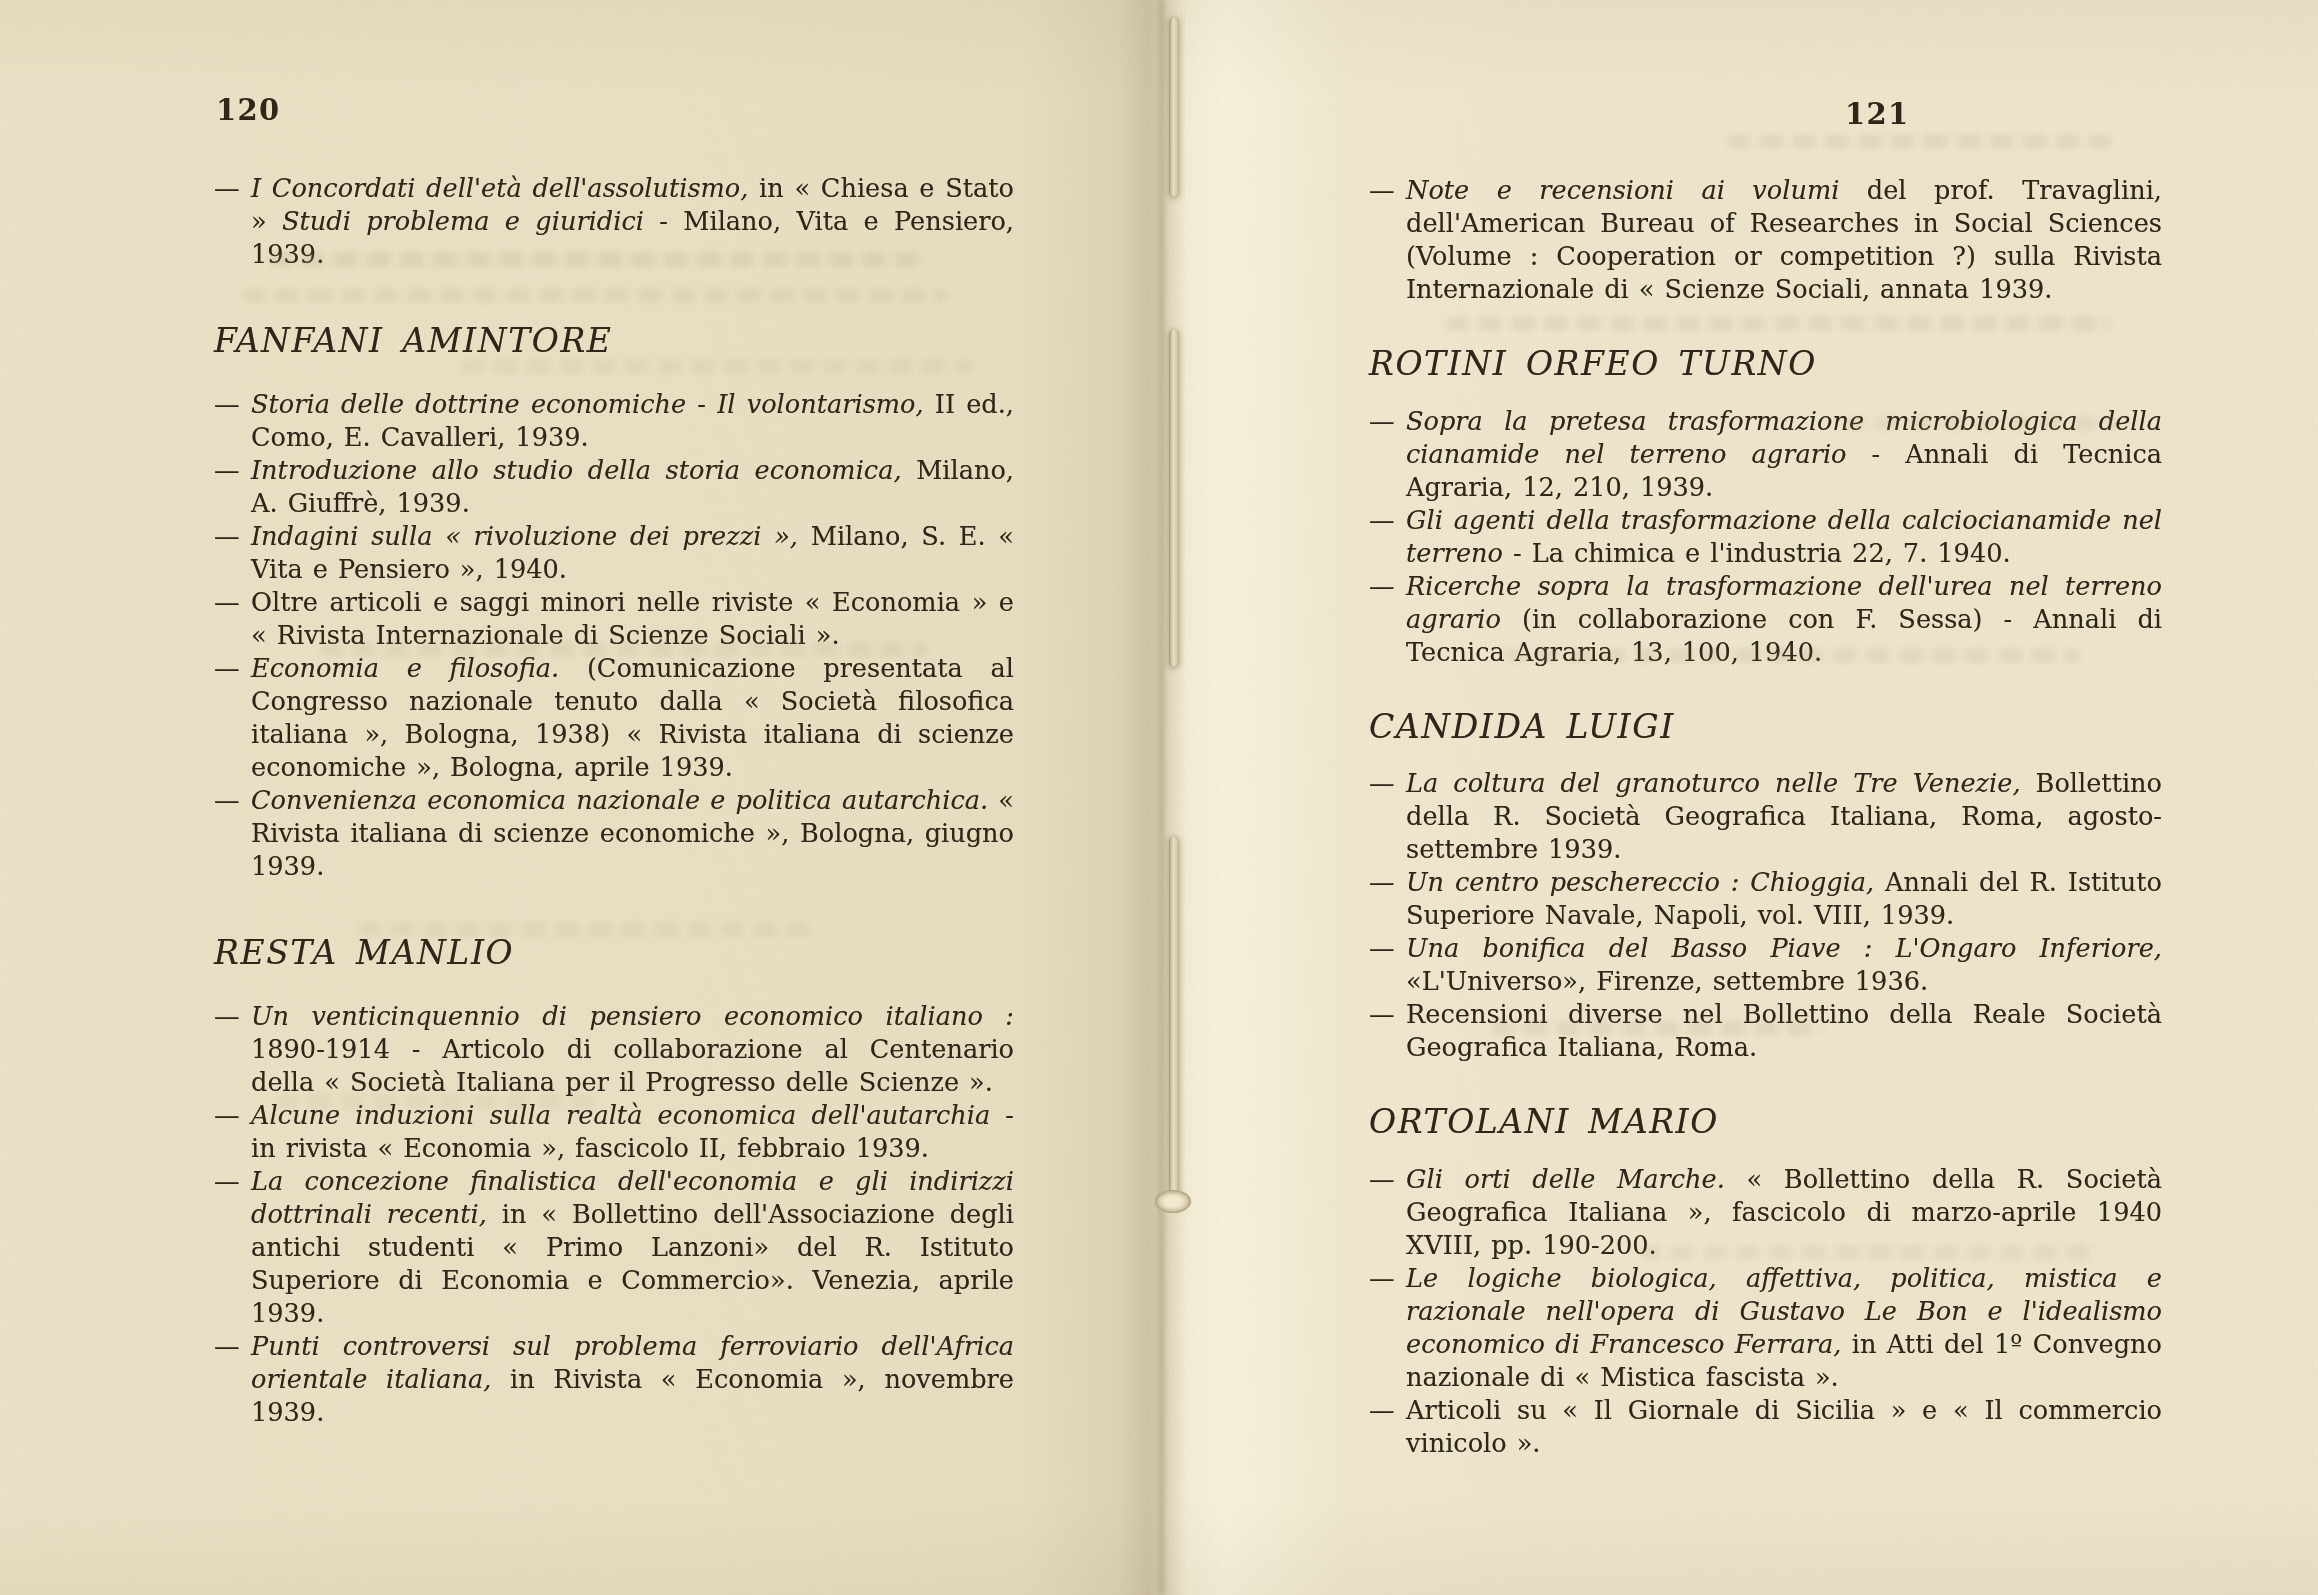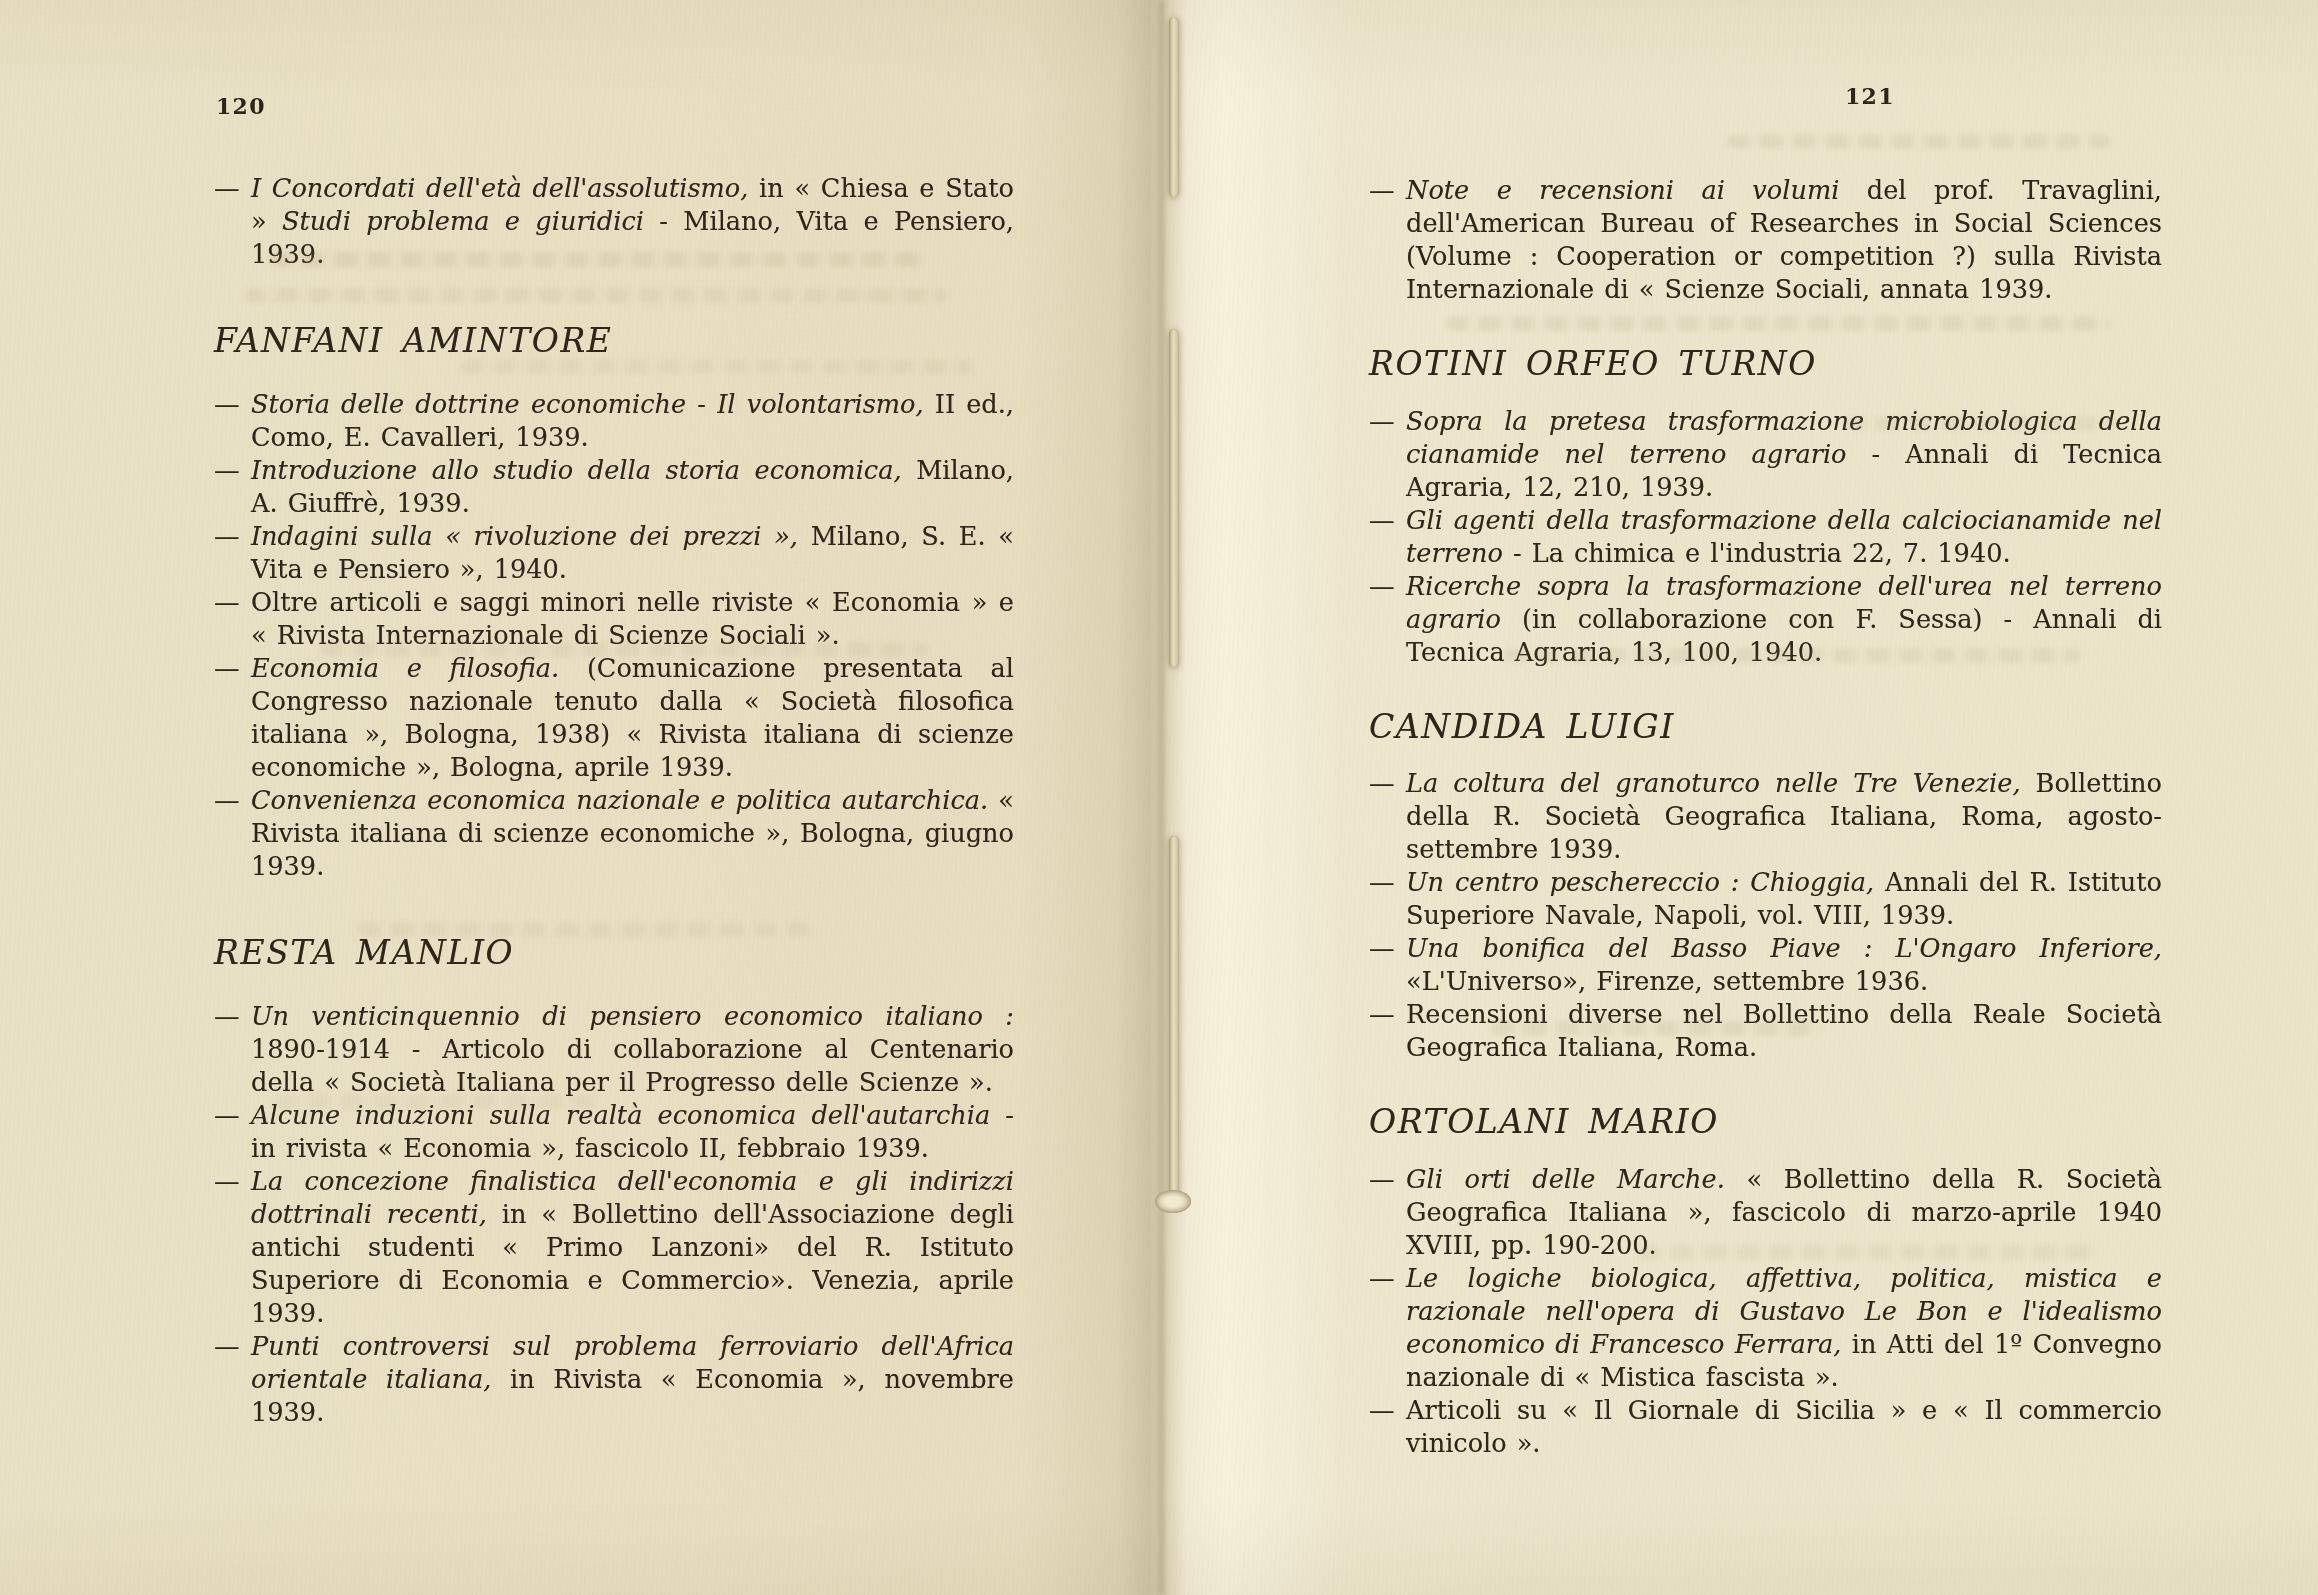--- a/index.html
+++ b/index.html
@@ -20,24 +20,24 @@
     background:linear-gradient(180deg, rgba(140,120,80,0.06), rgba(140,120,80,0) 6%,
                rgba(140,120,80,0) 94%, rgba(140,120,80,0.07));
   }
   .paper-grain{
     position:absolute;inset:0;pointer-events:none;opacity:.5;
     background:
       repeating-linear-gradient(93deg, rgba(120,105,70,0.025) 0 1.9px, rgba(255,255,255,0) 1.9px 4.5px),
       repeating-linear-gradient(2deg, rgba(255,255,255,0.03) 0 2.6px, rgba(0,0,0,0) 2.6px 5.8px);
   }
   .pagenum{
-    position:absolute;font-size:22px;font-weight:700;letter-spacing:1.3px;
+    position:absolute;font-size:29px;font-weight:700;letter-spacing:1.3px;
   }
   #pagenum-left{left:216px;top:93px;}
-  #pagenum-right{left:1845px;top:83px;}
+  #pagenum-right{left:1845px;top:97px;}
 
   .column{position:absolute;}
   .col-left{left:214px;top:159px;width:800px;}
   .col-right{left:1369px;top:161px;width:793px;}
 
   .heading{
     font-style:italic;font-size:33px;line-height:1.25;
     letter-spacing:1.6px;word-spacing:6.4px;
     text-shadow:0 0 0.6px rgba(47,37,24,0.4);
   }

